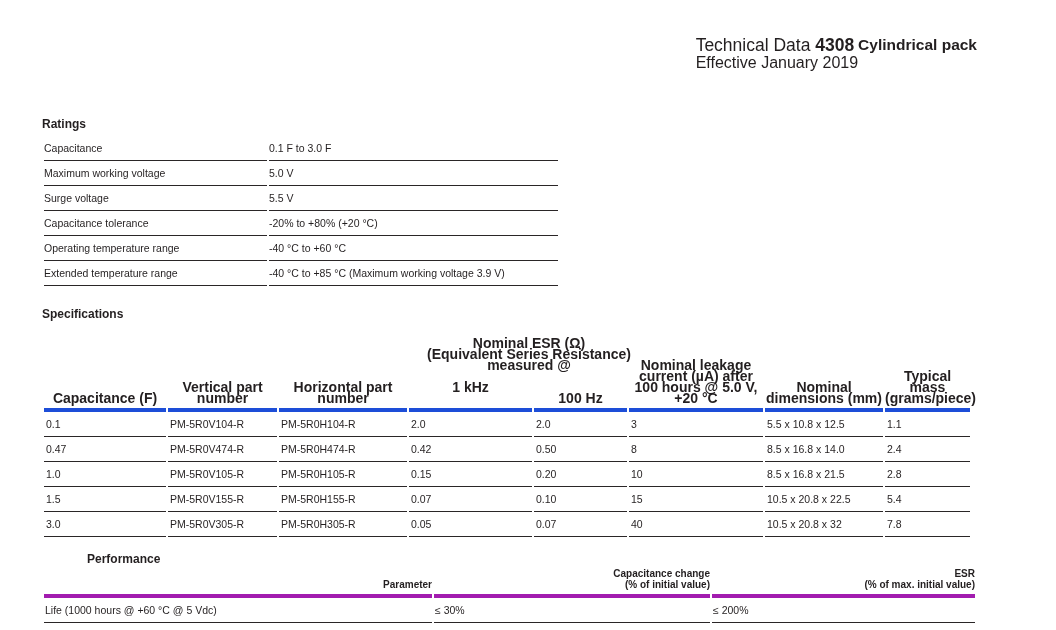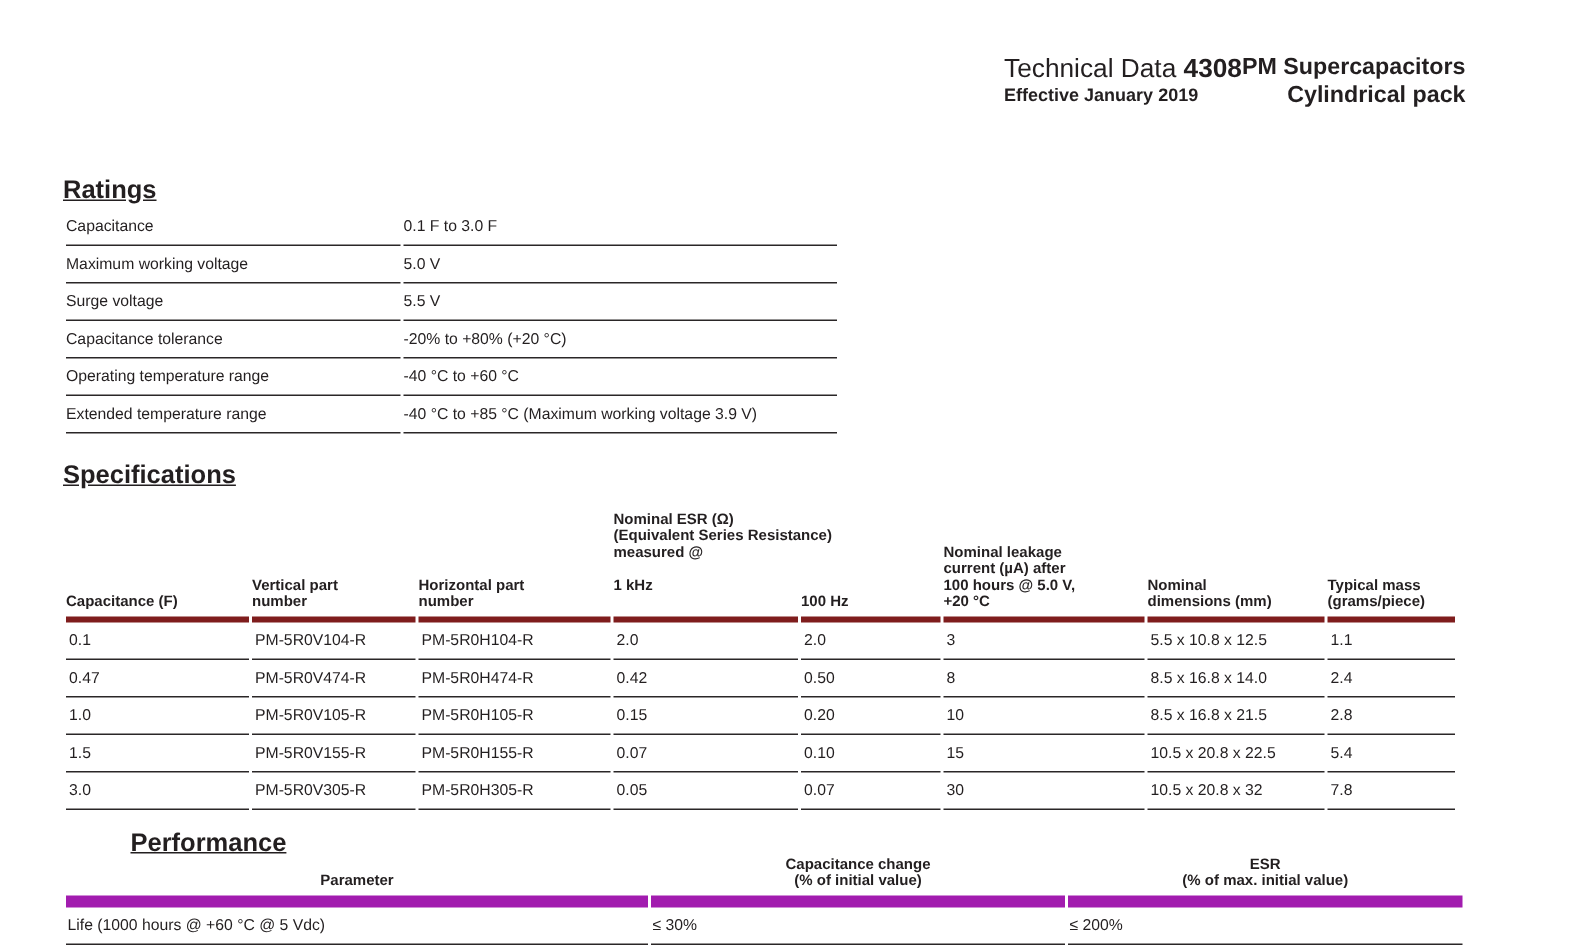--- a/index.html
+++ b/index.html
@@ -8,66 +8,65 @@
     font-family:"Liberation Sans","DejaVu Sans",sans-serif;
     color:#231f20;
     -webkit-font-smoothing:antialiased;
   }
   .page{padding:35px 79px 0 42px;width:935px;}
 
   
   .doc-header{display:flex;justify-content:flex-end;align-items:flex-start;}
   .doc-title{font-size:17.5px;line-height:21px;font-weight:400;}
   .doc-title .num{font-weight:700;}
-  .doc-effective{font-size:12px;line-height:14px;font-weight:700;}
+  .doc-effective{font-size:16px;line-height:14px;font-weight:400;}
   .product-title{text-align:right;font-size:15.5px;line-height:19px;font-weight:700;}
 
   
-  .sec-h{font-size:17px;line-height:16px;font-weight:700;margin:0;text-decoration:underline;}
+  .sec-h{font-size:12px;line-height:16px;font-weight:700;margin:0;}
   .sec-ratings .sec-h{margin-top:46px;}
   .sec-specs .sec-h{margin-top:20px;}
   .sec-perf .sec-h{margin-top:14px;margin-left:45px;}
 
   table{border-collapse:separate;border-spacing:2px 0;table-layout:fixed;}
   td,th{padding:0;overflow:visible;}
 
   
   .ratings-table{width:518px;margin-top:4px;font-size:10.5px;}
   .ratings-table td{height:24px;vertical-align:middle;border-bottom:1.5px solid #2a2627;}
 
   
   .specs-table{width:928px;margin-top:2px;font-size:10.5px;}
   .specs-table th{
-    vertical-align:bottom;text-align:left;font-size:10px;line-height:11px;font-weight:700;
-    white-space:pre-line;padding-top:3px;padding-bottom:4px;border-bottom:4px solid #7f1d1d;
+    vertical-align:bottom;text-align:center;font-size:14px;line-height:11px;font-weight:700;
+    white-space:pre-line;padding-top:3px;padding-bottom:4px;border-bottom:4px solid #1d4ed8;
   }
   .esr-overflow{width:240px;white-space:pre-line;}
   .specs-table td{height:24px;vertical-align:middle;border-bottom:1.5px solid #2a2627;padding-left:2px;}
 
   
   .perf-table{width:935px;margin-top:2px;font-size:10.5px;}
   .perf-table th{
-    vertical-align:bottom;text-align:center;font-size:10px;line-height:10.5px;font-weight:700;
-    white-space:pre-line;padding-bottom:4px;border-bottom:8px solid #a21caf;
+    vertical-align:bottom;text-align:right;font-size:10px;line-height:10.5px;font-weight:700;
+    white-space:pre-line;padding-bottom:4px;border-bottom:4px solid #a21caf;
   }
   .perf-table td{height:24px;vertical-align:middle;border-bottom:1.5px solid #2a2627;padding-left:1px;}
   .perf-table tr.last td{border-bottom:3px solid #1a1718;}
 </style>
 </head>
 <body>
 
 <div class="page">
 
   <div class="doc-header">
     <div>
       <div class="doc-title"><span>Technical Data </span><span class="num">4308</span></div>
       <div class="doc-effective">Effective January 2019</div>
     </div>
     <div class="product-title">
-      <div>PM Supercapacitors</div>
       <div>Cylindrical pack</div>
     </div>
   </div>
 
   <section class="sec-ratings">
     <h2 class="sec-h">Ratings</h2>
     <table class="ratings-table">
       <colgroup>
           <col style="width:223px">
           <col style="width:289px">
@@ -178,21 +177,21 @@
           <td>15</td>
           <td>10.5 x 20.8 x 22.5</td>
           <td>5.4</td>
         </tr>
         <tr>
           <td>3.0</td>
           <td>PM-5R0V305-R</td>
           <td>PM-5R0H305-R</td>
           <td>0.05</td>
           <td>0.07</td>
-          <td>30</td>
+          <td>40</td>
           <td>10.5 x 20.8 x 32</td>
           <td>7.8</td>
         </tr>
       </tbody>
     </table>
   </section>
 
   <section class="sec-perf">
     <h2 class="sec-h">Performance</h2>
     <table class="perf-table">

